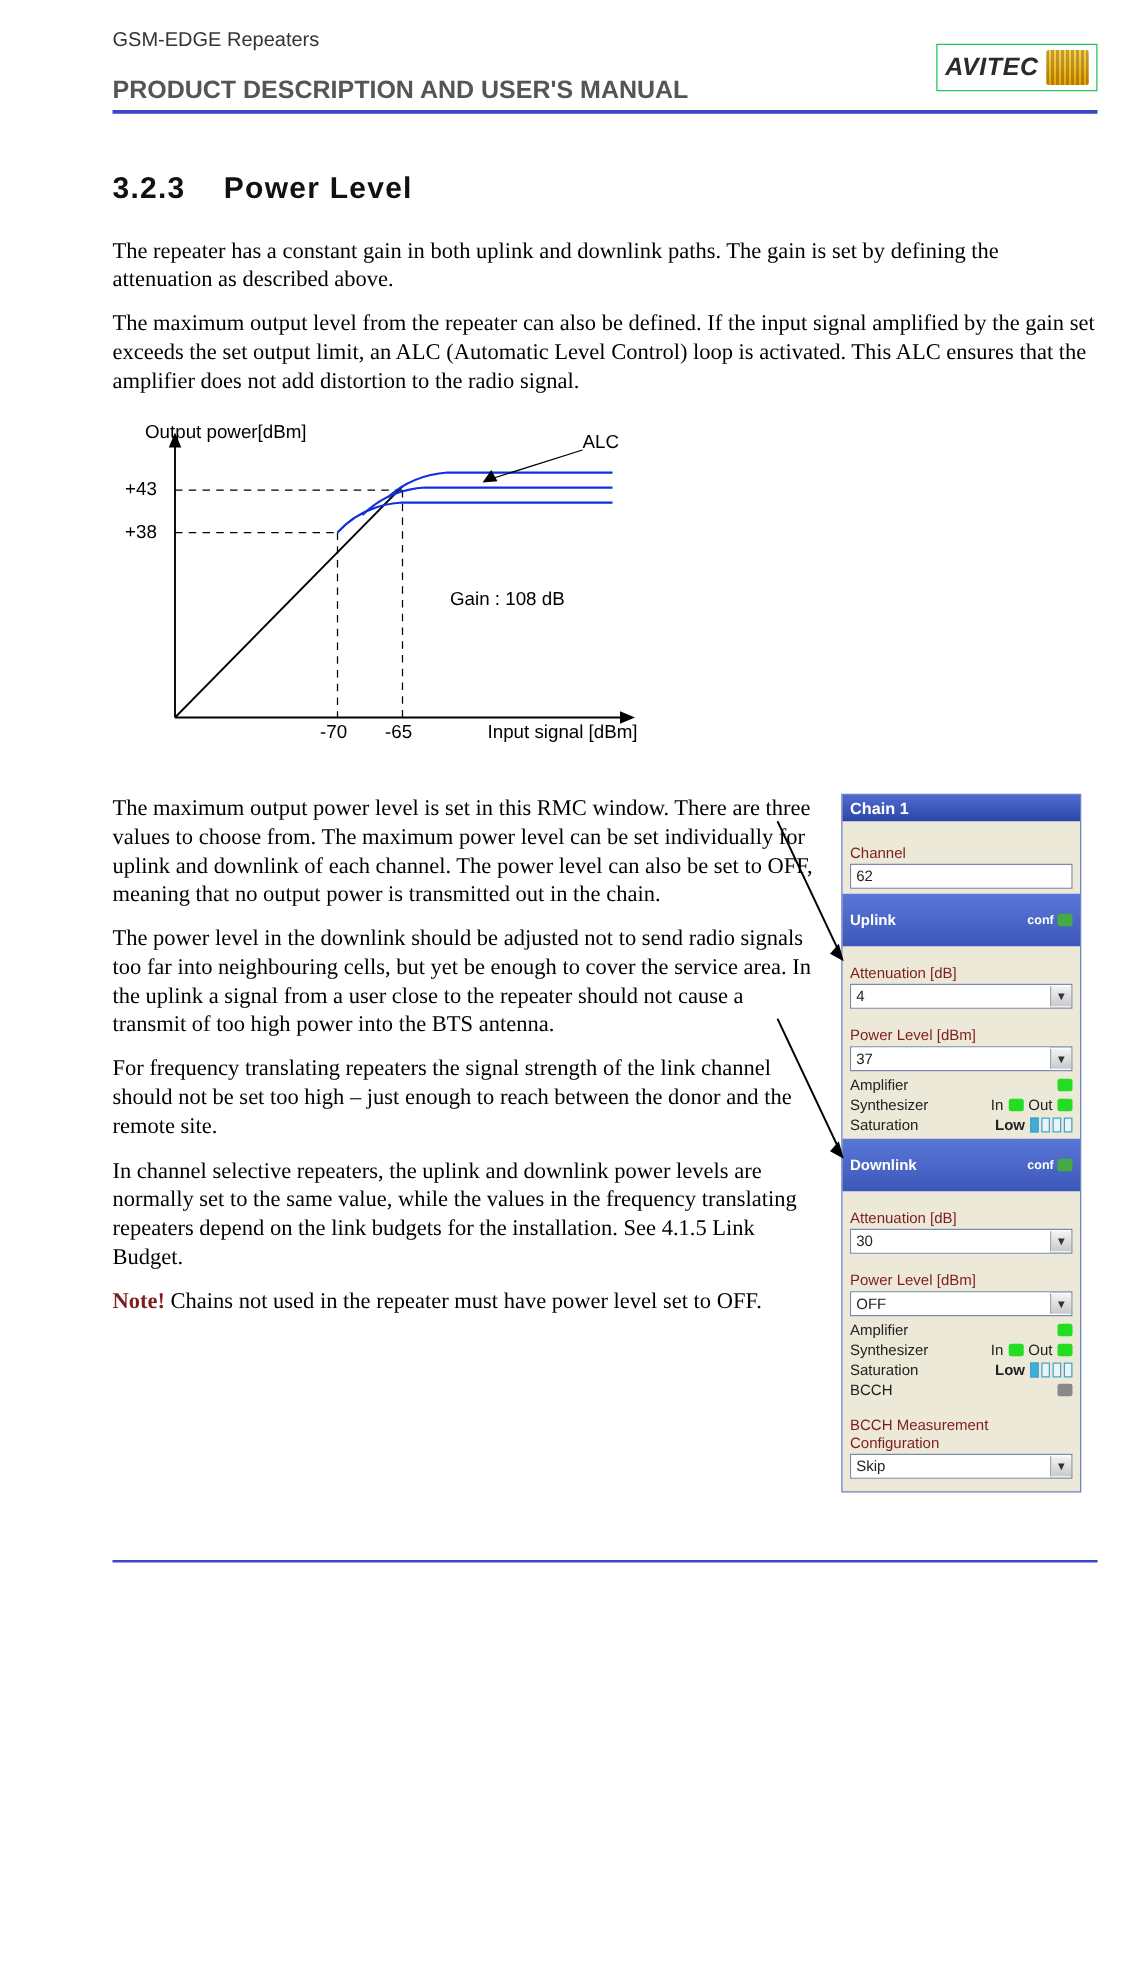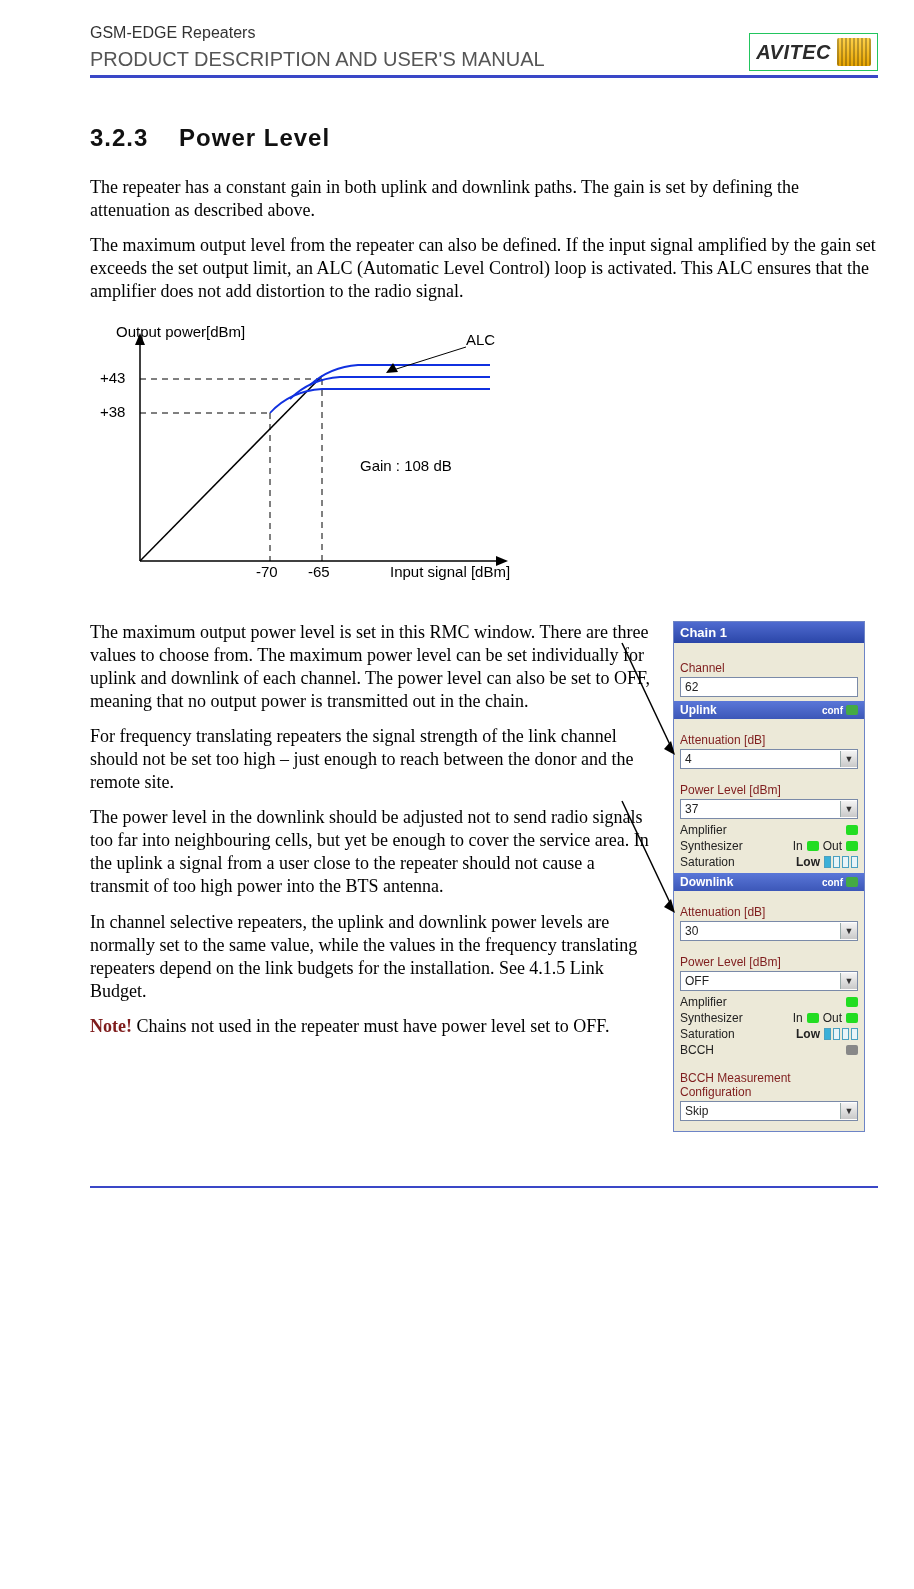--- a/index.html
+++ b/index.html
@@ -1,35 +1,35 @@
 <!DOCTYPE html>
 <html><head>
 <meta charset="utf-8">
 <style>
 body{margin:0;background:#fff;font-family:"Times New Roman",serif;color:#000;width:914px}
 .page{padding:24px 36px 20px 90px;box-sizing:border-box}
-.hdr{display:flex;justify-content:space-between;align-items:flex-end;font-family:Arial,Helvetica,sans-serif;margin-bottom:2px}
+.hdr{display:flex;justify-content:space-between;align-items:center;font-family:Arial,Helvetica,sans-serif;margin-bottom:2px}
 .hdr-l{font-size:16px;color:#333}
-.hdr-sub{font-size:20px;color:#555;font-weight:400;margin-top:6px}
+.hdr-sub{font-size:20px;color:#555;font-weight:700;margin-top:19px}
 .logo{border:1px solid #22c55e;padding:4px 6px;display:flex;gap:6px;align-items:center;background:#fff}
 .logo-txt{font-family:Arial;font-weight:700;font-style:italic;font-size:20px;color:#2b2b2b;letter-spacing:.5px}
 .logo-sun{width:34px;height:28px;background:linear-gradient(#ffd24a,#e8a500);border-radius:2px;position:relative;overflow:hidden}
 .logo-sun::after{content:"";position:absolute;inset:0;background:repeating-linear-gradient(90deg,rgba(0,0,0,.25)0 2px,transparent 2px 4px)}
 .rule{height:3px;background:#3a47c7;margin:4px 0 46px}
 .h2{font-family:Verdana,Arial,sans-serif;font-size:24px;letter-spacing:1px;margin:0 0 24px;color:#111}
 p{font-size:18px;line-height:1.28;margin:0 0 12px}
 .diagram{margin:18px 0 36px}
 .cols{display:flex;gap:20px}
 .col-l{flex:1}
 .col-r{width:205px;display:flex;justify-content:flex-end;align-items:flex-end}
 .note{color:#7f1d1d;font-weight:700}
 .panel{font-family:Tahoma,Arial,sans-serif;font-size:12px;color:#222;width:190px;border:1px solid #6d84c6;background:#ece9d8}
 .pnl-title{background:linear-gradient(#4f6bd0,#2b46a8);color:#fff;font-weight:700;padding:3px 6px;font-size:13px}
 .pnl-body{padding:4px 6px 6px}
-.sec-bar{background:linear-gradient(#5a77d8,#3c57b8);color:#fff;font-weight:700;padding:2px 6px;margin:4px -6px 4px;display:flex;justify-content:space-between;align-items:center;font-size:12px}
+.sec-bar{background:linear-gradient(#5a77d8,#3c57b8);color:#fff;font-weight:700;padding:14px 6px;margin:4px -6px 4px;display:flex;justify-content:space-between;align-items:center;font-size:12px}
 .conf{background:#4a4;width:12px;height:10px;border-radius:2px}
 .lbl{font-size:12px;color:#7f1d1d;margin-top:14px}
 .inpwrap{display:flex;align-items:center;background:#fff;border:1px solid #7a8aa8;margin:2px 0 4px}
 .inp{flex:1;padding:2px 4px;background:#fff}
 .dd{width:16px;height:16px;background:linear-gradient(#f4f4f4,#c9c9c9);border-left:1px solid #9aa;display:flex;align-items:center;justify-content:center;font-size:9px;color:#333}
 .row{display:flex;justify-content:space-between;align-items:center;margin:2px 0}
 .led{width:12px;height:10px;border-radius:2px}
 .led-g{background:#2d2}
 .led-off{background:#888}
 .bars{display:flex;gap:2px}
@@ -85,22 +85,22 @@
       <text x="376" y="24">ALC</text>
       <line x1="376" y1="26" x2="300" y2="50" stroke="#000"></line>
       <polygon points="296,52 308,51 303,42" fill="#000"></polygon>
       <text x="270" y="150">Gain : 108 dB</text>
     </svg>
   </div>
 
   <div class="cols">
     <div class="col-l">
       <p>The maximum output power level is set in this RMC window. There are three values to choose from. The maximum power level can be set individually for uplink and downlink of each channel. The power level can also be set to OFF, meaning that no output power is transmitted out in the chain.</p>
+      <p>The power level in the downlink should be adjusted not to send radio signals too far into neighbouring cells, but yet be enough to cover the service area. In the uplink a signal from a user close to the repeater should not cause a transmit of too high power into the BTS antenna.</p>
       <p>For frequency translating repeaters the signal strength of the link channel should not be set too high – just enough to reach between the donor and the remote site.</p>
-      <p>The power level in the downlink should be adjusted not to send radio signals too far into neighbouring cells, but yet be enough to cover the service area. In the uplink a signal from a user close to the repeater should not cause a transmit of too high power into the BTS antenna.</p>
       <p>In channel selective repeaters, the uplink and downlink power levels are normally set to the same value, while the values in the frequency translating repeaters depend on the link budgets for the installation. See 4.1.5 Link Budget.</p>
       <p>
         <span class="note">Note!</span><span> Chains not used in the repeater must have power level set to OFF.</span>
       </p>
     </div>
 
     <div class="col-r">
       <div style="position:relative;width:100%">
         <svg width="60" height="400" style="position:absolute;left:-56px;top:10px">
           <line x1="5" y1="12" x2="55" y2="118" stroke="#000" stroke-width="1.5"></line>

